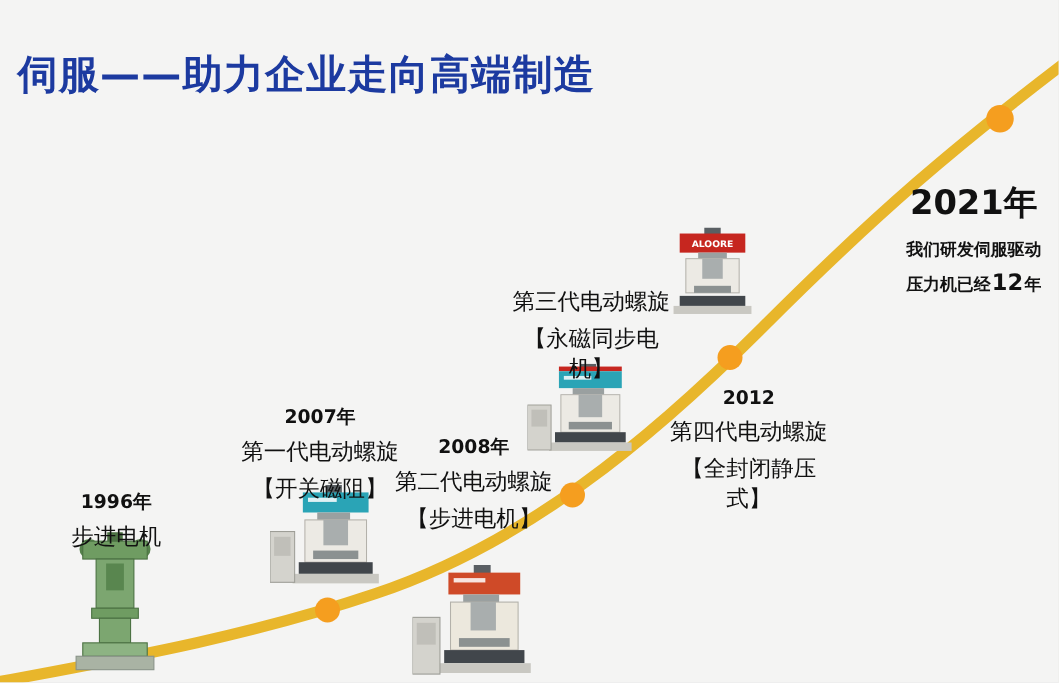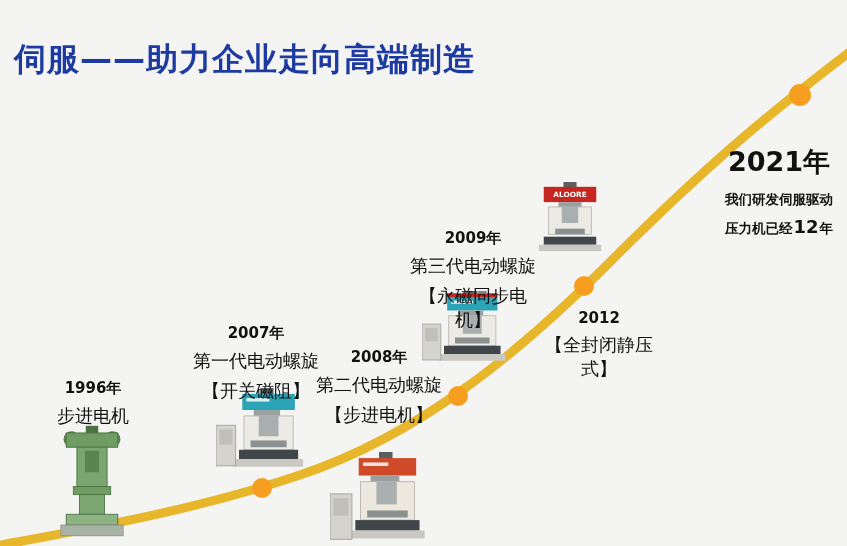--- a/index.html
+++ b/index.html
@@ -36,21 +36,21 @@
     z-index: 3;
   }
   .cluster .year { font-size: 15px; font-weight: 700; margin-bottom: 6px; }
   .cluster .line { font-size: 18px; font-weight: 400; margin-bottom: 6px; }
   .machine { position: absolute; z-index: 2; }
   .m1996 { left: 52px;  top: 424px; width: 80px; height: 118px; }
   .m2007 { left: 216px; top: 388px; width: 92px; height: 88px; }
   .m2008 { left: 330px; top: 452px; width: 98px; height: 96px; }
   .m2009 { left: 422px; top: 291px; width: 88px; height: 78px; }
   .m2012 { left: 529px; top: 182px; width: 82px; height: 74px; }
-  .c1996 { left: 28px;  top: 379px; width: 130px; }
+  .c1996 { left: 28px;  top: 392px; width: 130px; }
   .c2007 { left: 190px; top: 324px; width: 132px; }
   .c2008 { left: 315px; top: 348px; width: 128px; }
   .c2009 { left: 407px; top: 229px; width: 132px; }
   .c2012 { left: 530px; top: 309px; width: 138px; }
   .finale {
     position: absolute;
     left: 695px; top: 144px;
     width: 168px;
     text-align: center;
     color: #111;
@@ -130,21 +130,20 @@
     <rect x="36" y="34" width="64" height="44" fill="#ece8dd" stroke="#b3b1aa"></rect>
     <rect x="55" y="34" width="24" height="26" fill="#a9aeae"></rect>
     <rect x="44" y="67" width="48" height="8" fill="#8b9191"></rect>
     <rect x="30" y="78" width="76" height="12" fill="#41464b"></rect>
     <rect x="24" y="90" width="88" height="9" fill="#c9c8c2"></rect>
     <rect x="0" y="48" width="26" height="52" fill="#d4d3cd" stroke="#9d9d96"></rect>
     <rect x="4" y="53" width="18" height="20" fill="#c0bfb9"></rect>
   </svg>
 
   <div class="cluster c2009">
-    <div class="year">2009年</div>
     <div class="line">第三代电动螺旋</div>
     <div class="line">【永磁同步电机】</div>
   </div>
   <svg class="machine m2009" viewBox="0 0 112 104" preserveAspectRatio="none" aria-hidden="true">
     <rect x="54" y="0" width="16" height="8" fill="#5a5f63"></rect>
     <rect x="32" y="3" width="64" height="5" fill="#c6261f"></rect>
     <rect x="32" y="8" width="64" height="18" fill="#2aa4b6"></rect>
     <rect x="37" y="13" width="28" height="4" fill="#ffffff" opacity="0.85"></rect>
     <rect x="46" y="26" width="32" height="7" fill="#9aa0a0"></rect>
     <rect x="34" y="33" width="60" height="40" fill="#eceae4" stroke="#b3b1aa"></rect>
@@ -162,20 +161,21 @@
     <text x="50" y="19" font-size="9" fill="#ffffff" text-anchor="middle">ALOORE</text>
     <rect x="36" y="25" width="28" height="6" fill="#9aa0a0"></rect>
     <rect x="24" y="31" width="52" height="34" fill="#eceae4" stroke="#b3b1aa"></rect>
     <rect x="40" y="31" width="20" height="20" fill="#a9aeae"></rect>
     <rect x="32" y="58" width="36" height="7" fill="#8b9191"></rect>
     <rect x="18" y="68" width="64" height="10" fill="#41464b"></rect>
     <rect x="12" y="78" width="76" height="8" fill="#c9c8c2"></rect>
   </svg>
   <div class="cluster c2012">
     <div class="year">2012</div>
+    <div class="line">第四代电动螺旋</div>
     <div class="line">【全封闭静压式】</div>
   </div>
 
   <div class="finale">
     <div class="f-year">2021年</div>
     <div class="f-line1">我们研发伺服驱动</div>
     <div class="f-line2">
       <span>压力机已经</span><span class="big">12</span><span>年</span>
     </div>
   </div>

